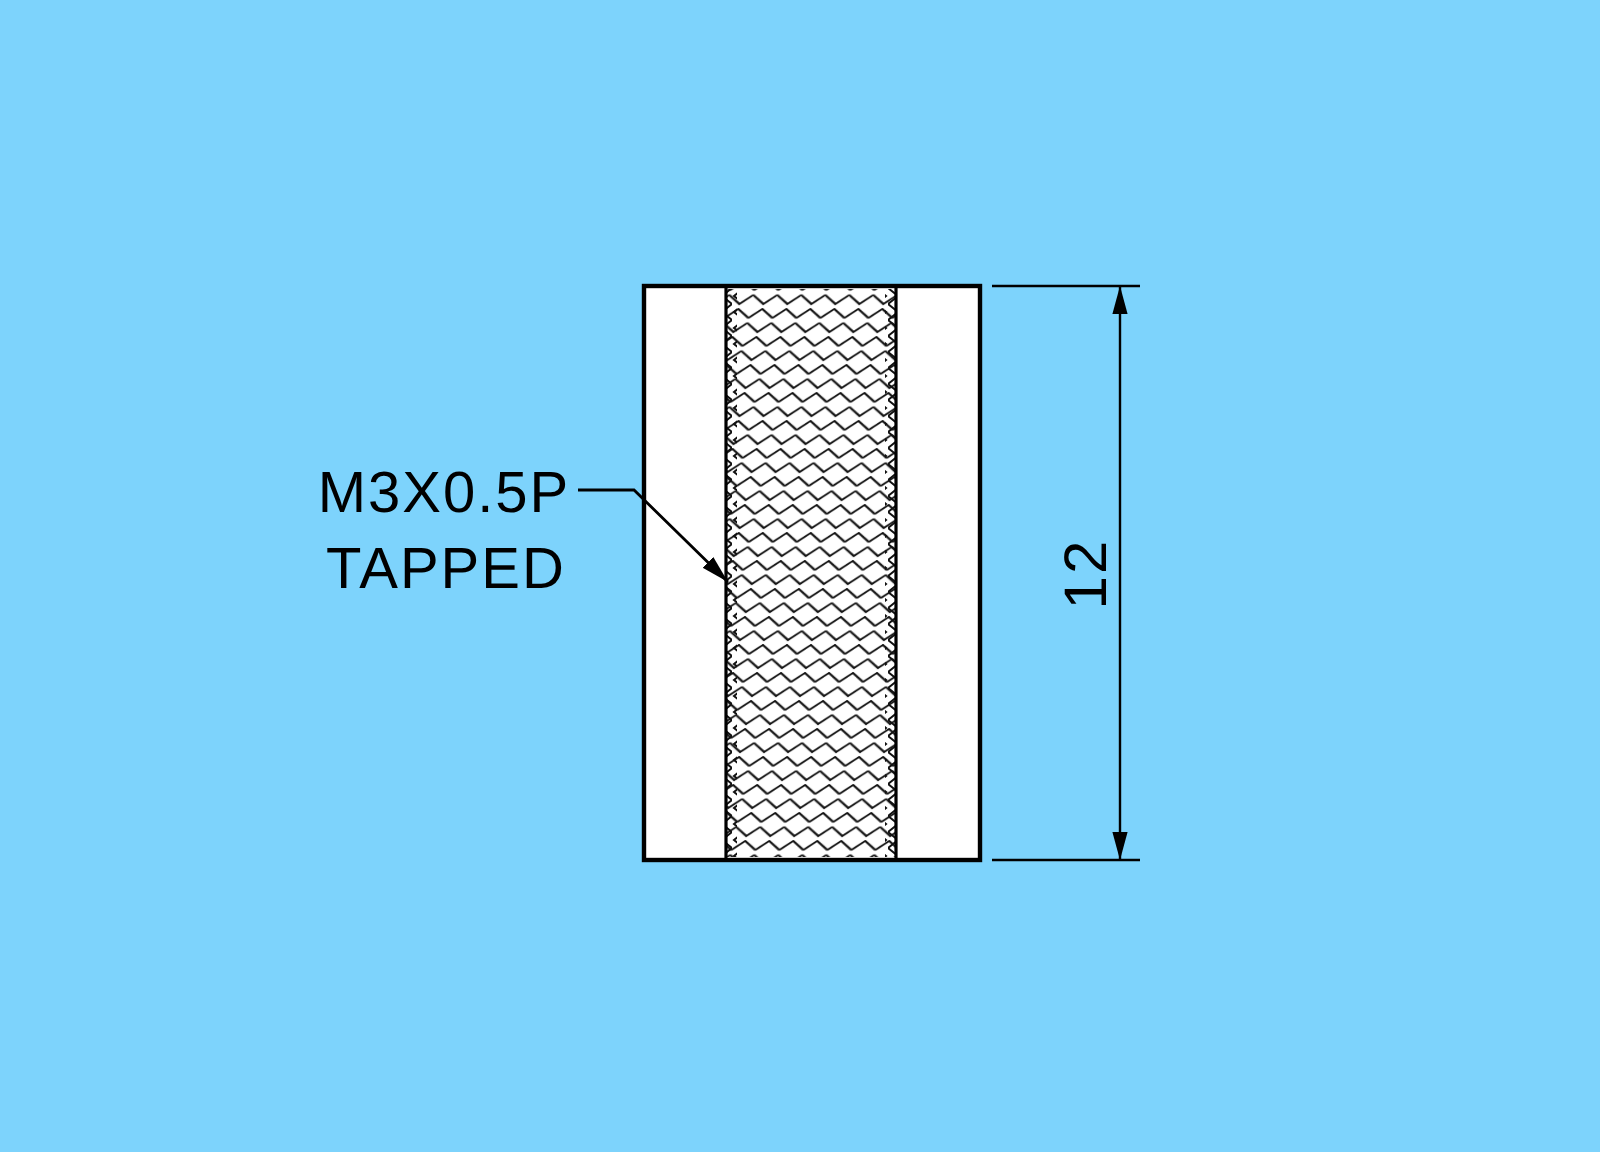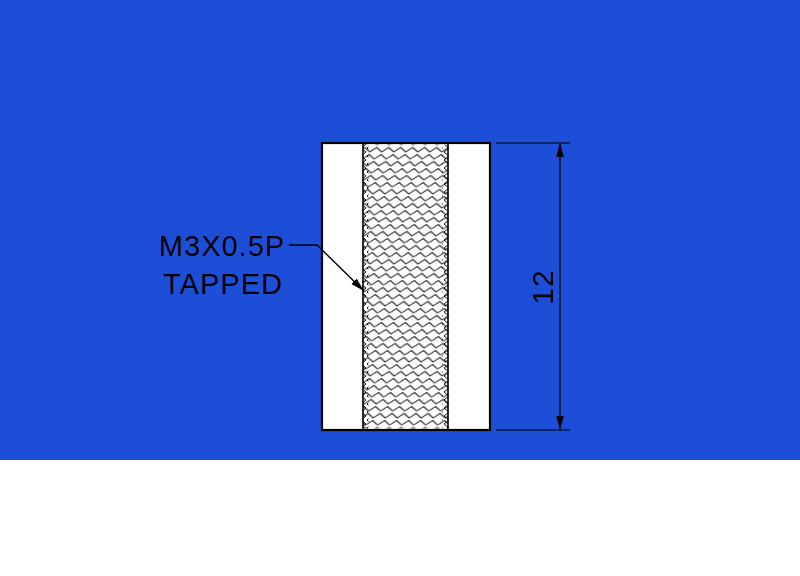--- a/index.html
+++ b/index.html
@@ -3,22 +3,22 @@
 <meta charset="utf-8">
 <style>
   html, body {
     margin: 0;
     padding: 0;
     background: #ffffff;
   }
   .drawing-page {
     position: relative;
     width: 800px;
-    height: 460px;
-    background: #1d4ed8;
+    height: 576px;
+    background: #7dd3fc;
     overflow: hidden;
   }
   svg text {
     font-family: "Liberation Sans", sans-serif;
     fill: #000000;
   }
   .callout-text {
     font-size: 29px;
     letter-spacing: 1px;
   }

